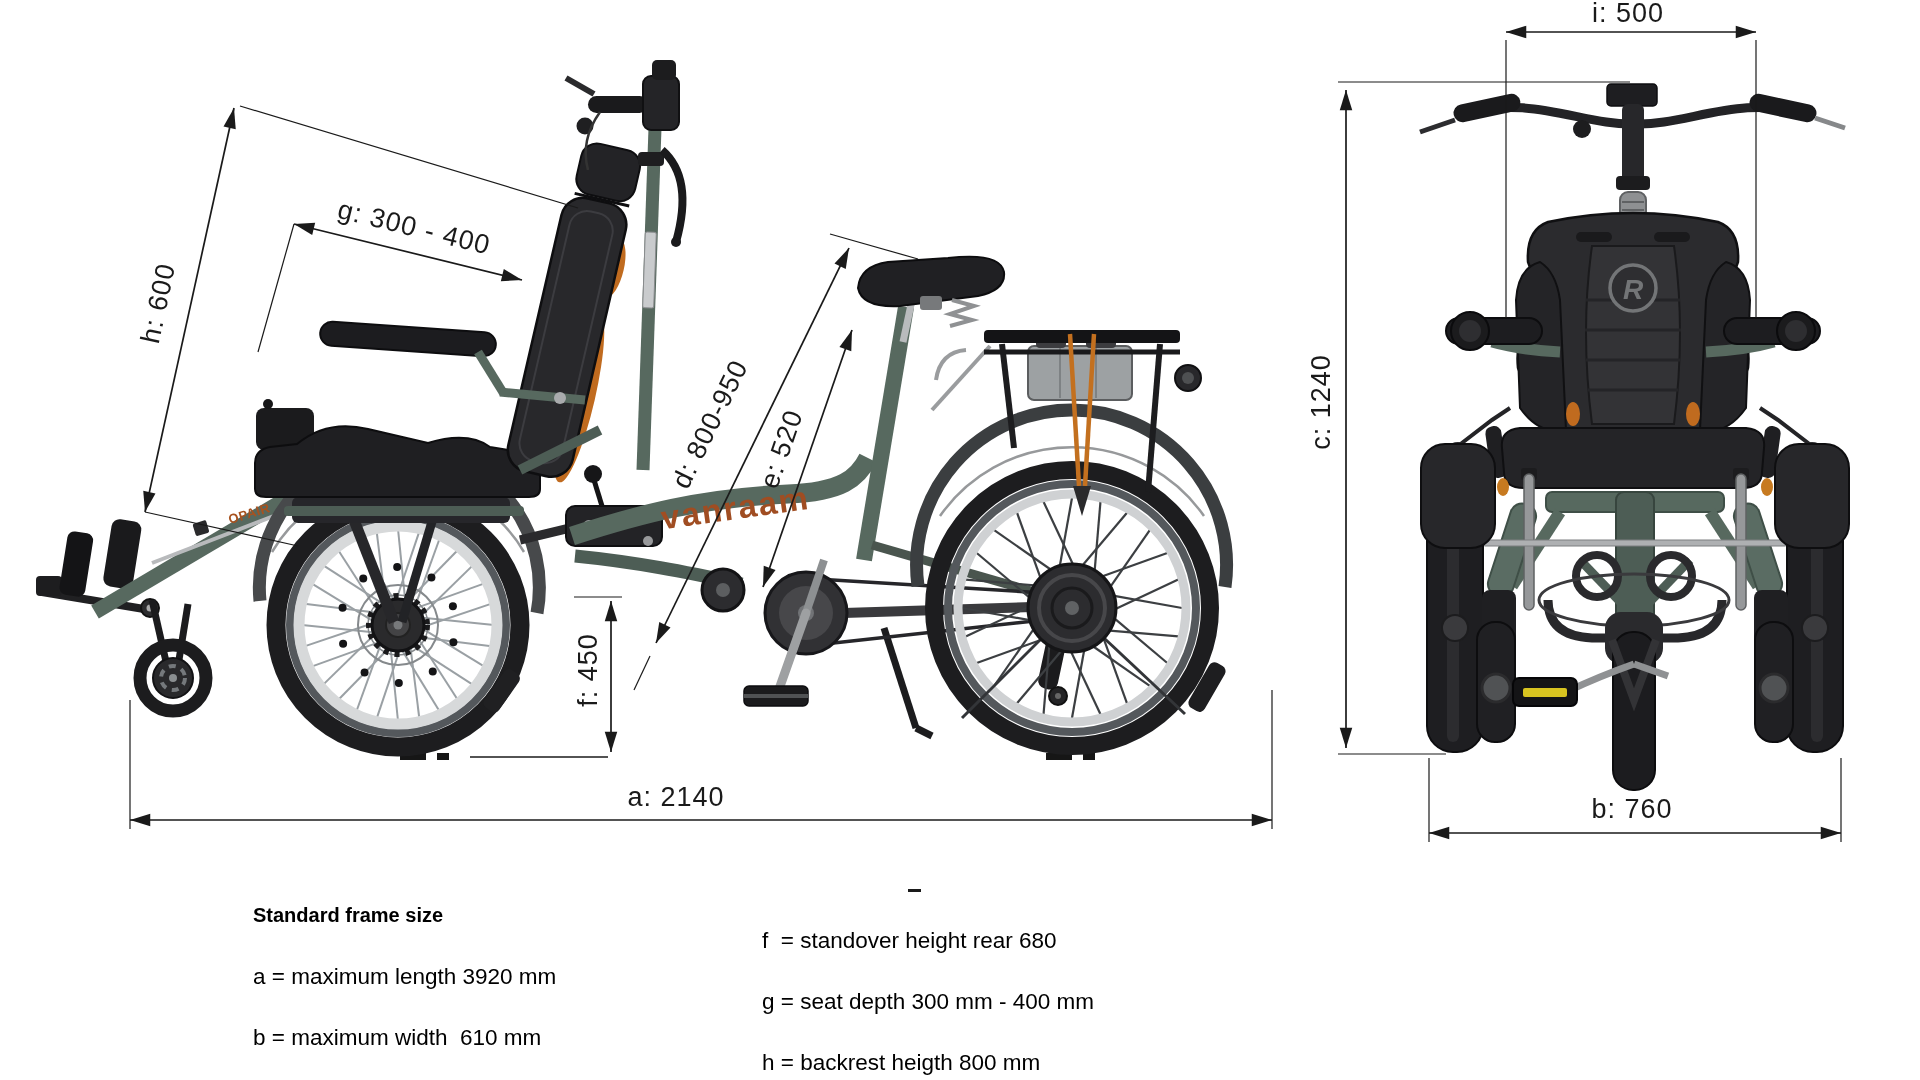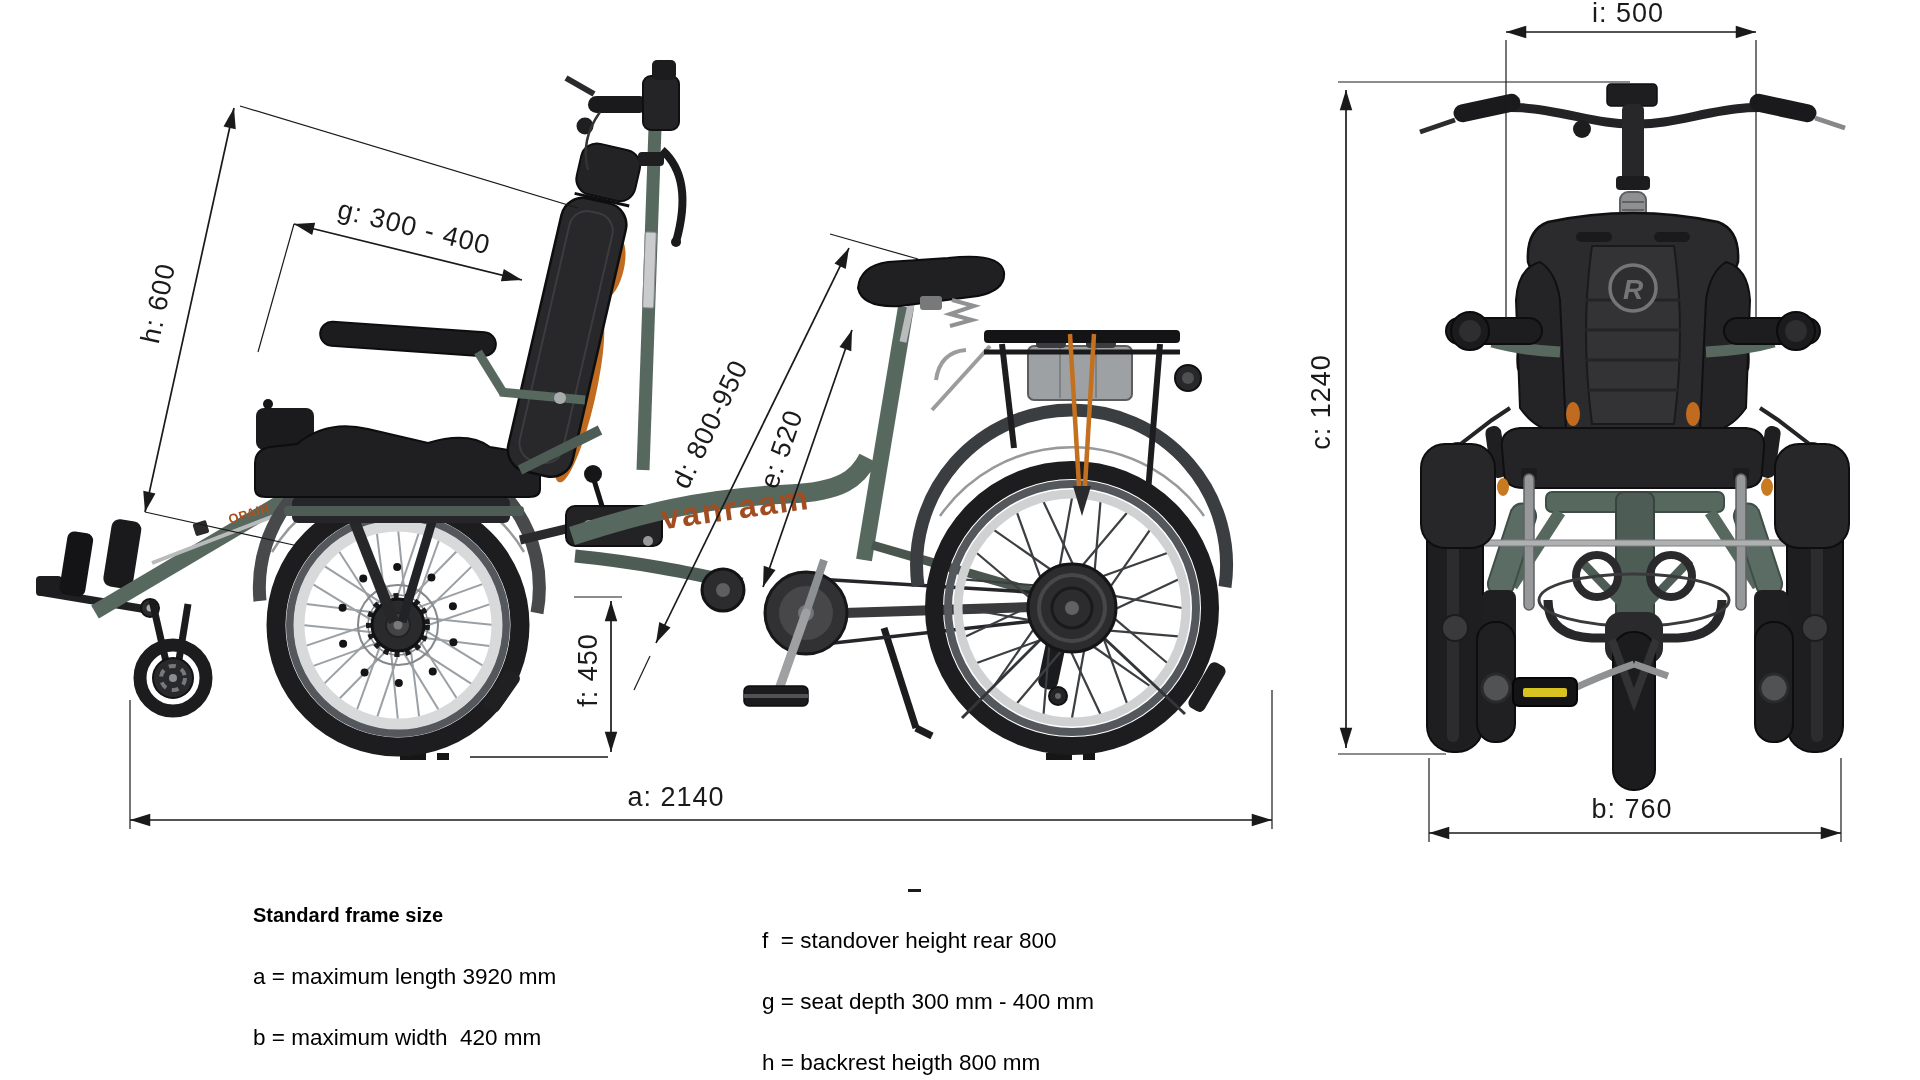--- a/index.html
+++ b/index.html
@@ -460,28 +460,28 @@
       <line class="ext-line" x1="1841" y1="758" x2="1841" y2="842"></line>
       <line class="dim-line" x1="1429" y1="833" x2="1841" y2="833" marker-start="url(#arr)" marker-end="url(#arr)"></line>
       <text class="dim-label" x="1632" y="818" text-anchor="middle">b: 760</text>
     </g>
   </g>
 </svg>
 
 <div class="spec-col" id="col1" style="left:253px;top:866px;">
   <div class="spec-title">Standard frame size</div>
   <div class="line">a = maximum length 3920 mm</div>
-  <div class="line">b = maximum width  420 mm</div>
+  <div class="line">b = maximum width  610 mm</div>
   
   
   
 </div>
 
 <div class="spec-col" id="col2" style="left:762px;top:893px;">
-  <div class="line">f  = standover height rear 800</div>
+  <div class="line">f  = standover height rear 680</div>
   <div class="line">g = seat depth 300 mm - 400 mm</div>
   <div class="line">h = backrest heigth 800 mm</div>
   
   
   
 </div>
 
 
 <div id="stray-mark"></div>
 

